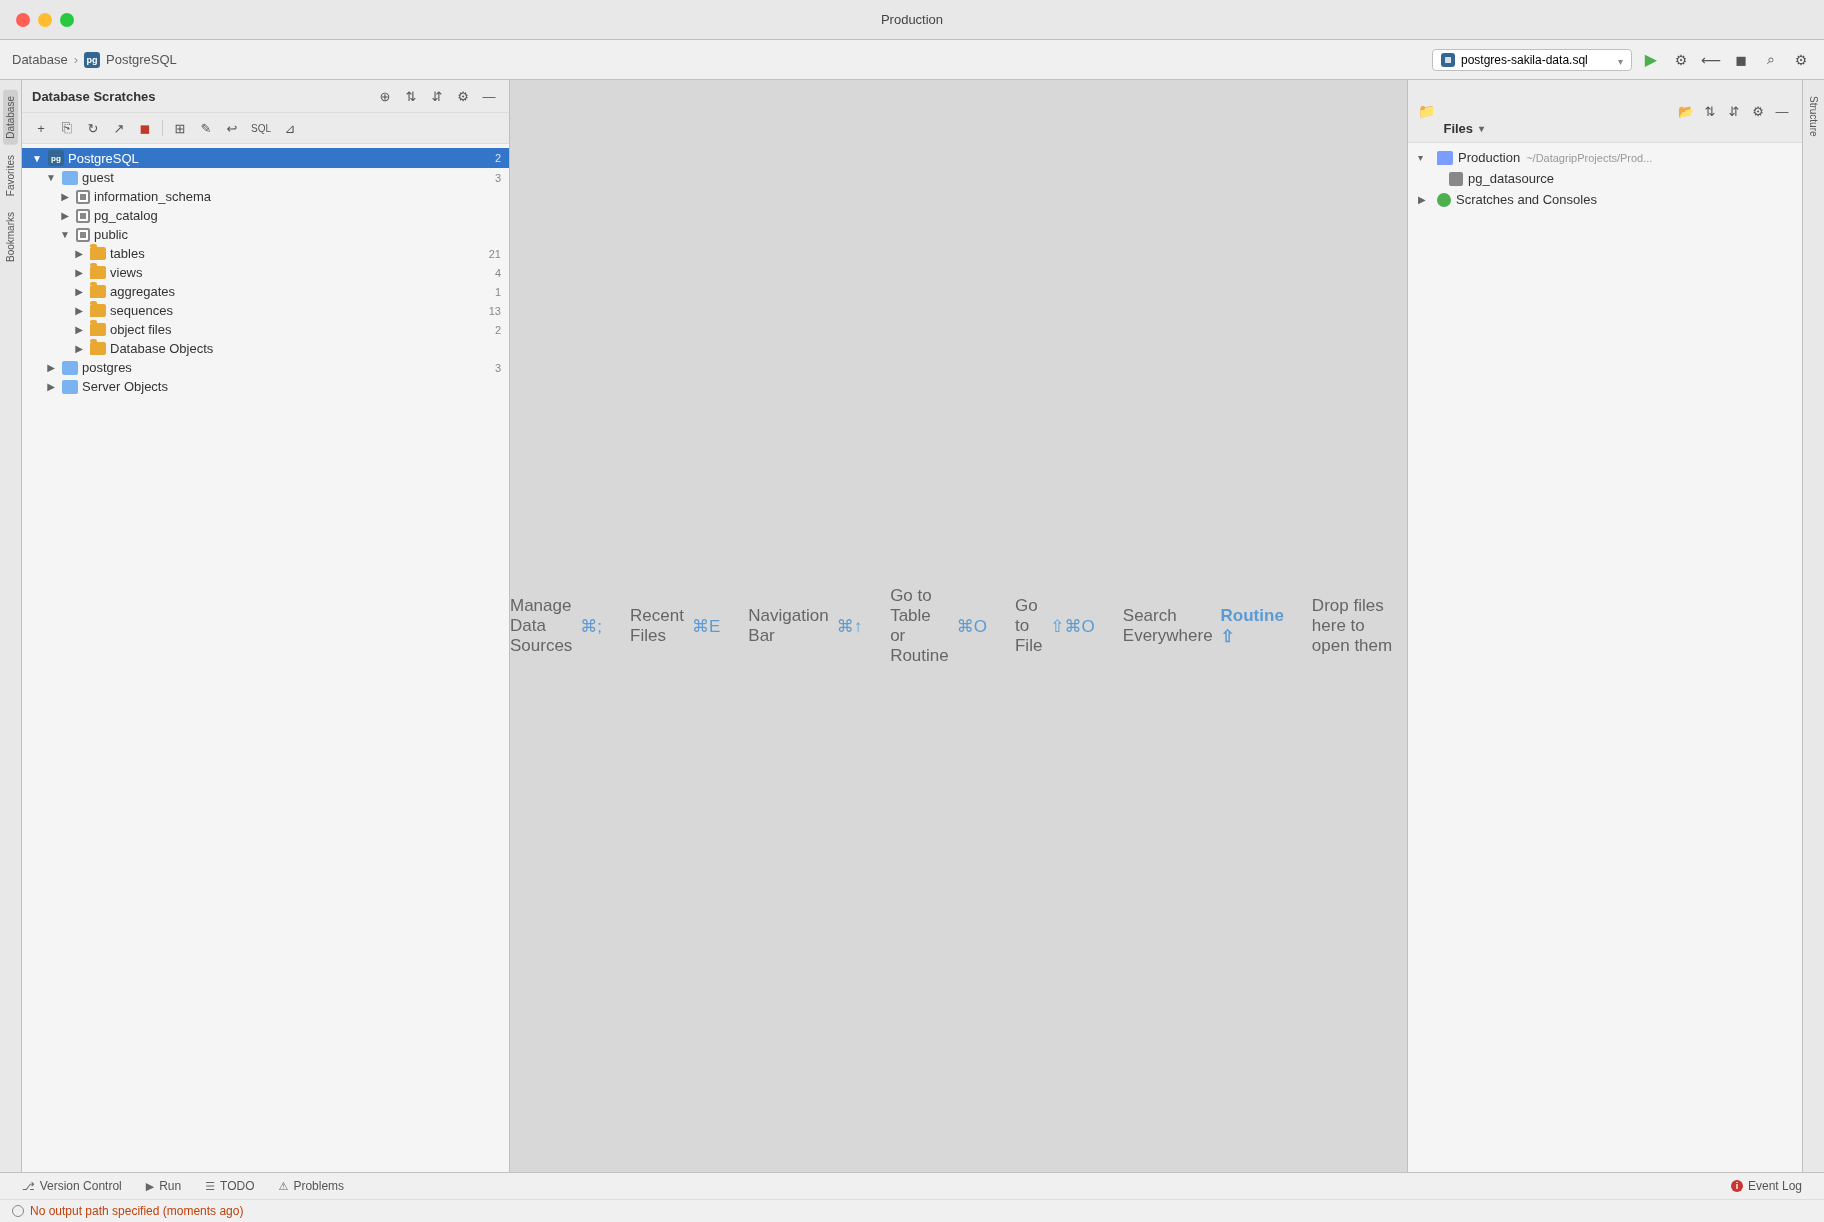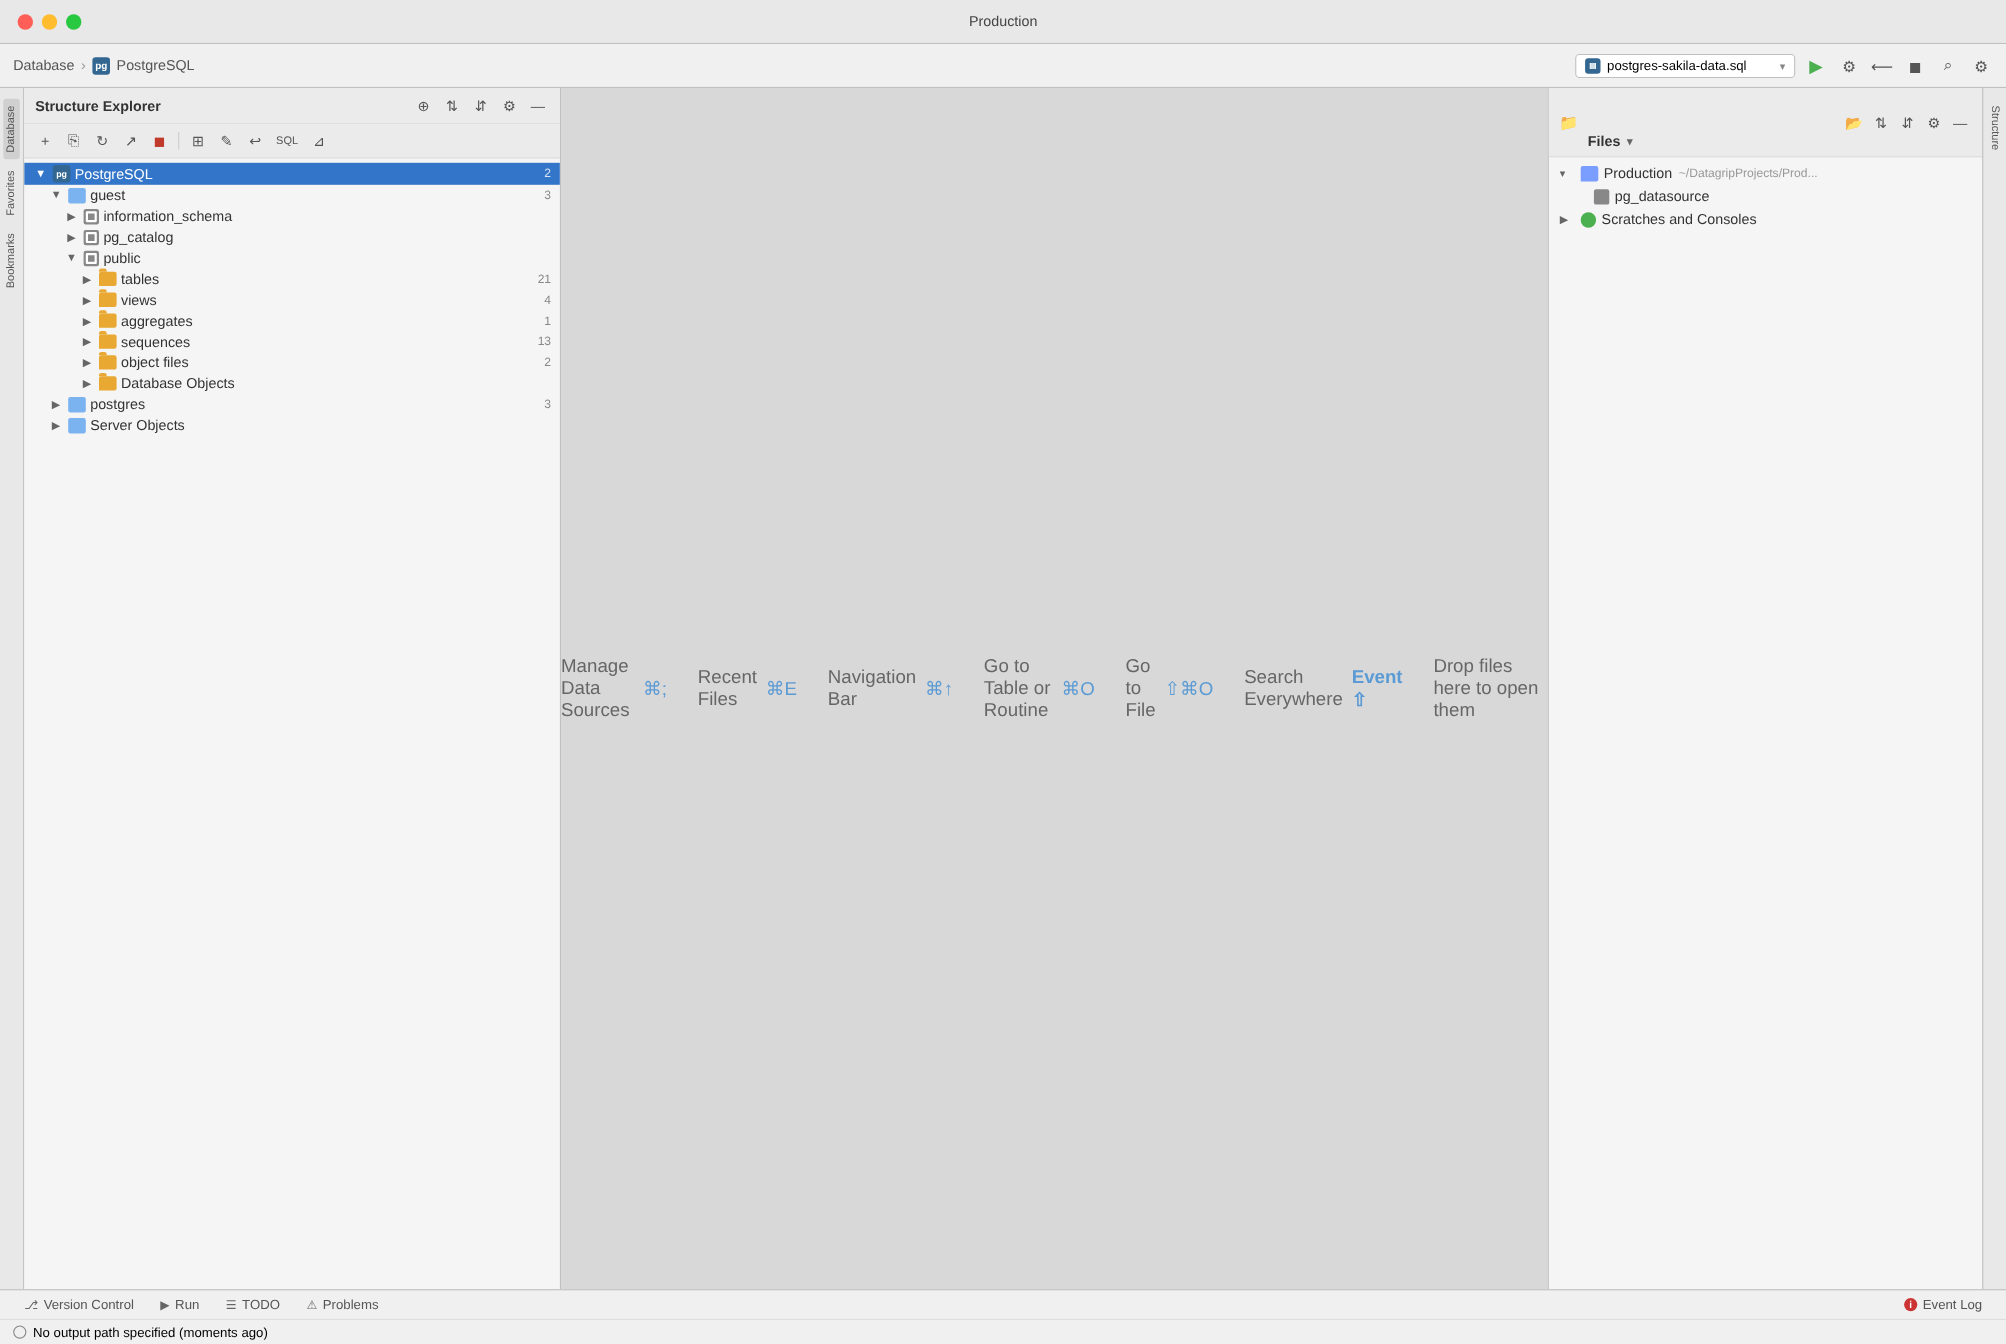--- a/index.html
+++ b/index.html
@@ -443,21 +443,21 @@
       gap: 6px;
     }
     .status-circle {
       width: 12px; height: 12px;
       border: 1.5px solid #888;
       border-radius: 50%;
       flex-shrink: 0;
     }
     .status-msg-text {
       font-size: 12px;
-      color: #000000;
+      color: #c2410c;
     }
   </style>
 </head>
 <body>
 
 <div class="title-bar">
   <div class="window-controls">
     <button class="wc-btn wc-close"></button>
     <button class="wc-btn wc-min"></button>
     <button class="wc-btn wc-max"></button>
@@ -491,21 +491,21 @@
 
   <div class="left-tabs">
     <div class="left-tab-label left-tab-active">Database</div>
     <div class="left-tab-label">Favorites</div>
     <div class="left-tab-label">Bookmarks</div>
   </div>
 
   <div class="db-explorer">
 
     <div class="db-explorer-header">
-      <span class="db-explorer-title">Structure Explorer</span>
+      <span class="db-explorer-title">Database Scratches</span>
       <div class="header-icon-btn">⊕</div>
       <div class="header-icon-btn">⇅</div>
       <div class="header-icon-btn">⇵</div>
       <div class="header-icon-btn">⚙</div>
       <div class="header-icon-btn">—</div>
     </div>
 
     <div class="db-toolbar2">
       <div class="tb2-btn">+</div>
       <div class="tb2-btn">⎘</div>
@@ -633,21 +633,21 @@
     <div class="center-action">
       <span>Go to Table or Routine</span>
       <span class="shortcut">⌘O</span>
     </div>
     <div class="center-action">
       <span>Go to File</span>
       <span class="shortcut">⇧⌘O</span>
     </div>
     <div class="center-action">
       <span>Search Everywhere</span>
-      <span class="shortcut" style="font-weight:bold;">Event ⇧</span>
+      <span class="shortcut" style="font-weight:bold;">Routine ⇧</span>
     </div>
     <div class="center-action">
       <span>Drop files here to open them</span>
     </div>
   </div>
 
   <div class="right-panel">
     <div class="right-panel-header">
       <span style="font-size:14px;margin-right:2px;">📁</span>
       <div class="files-dropdown">

